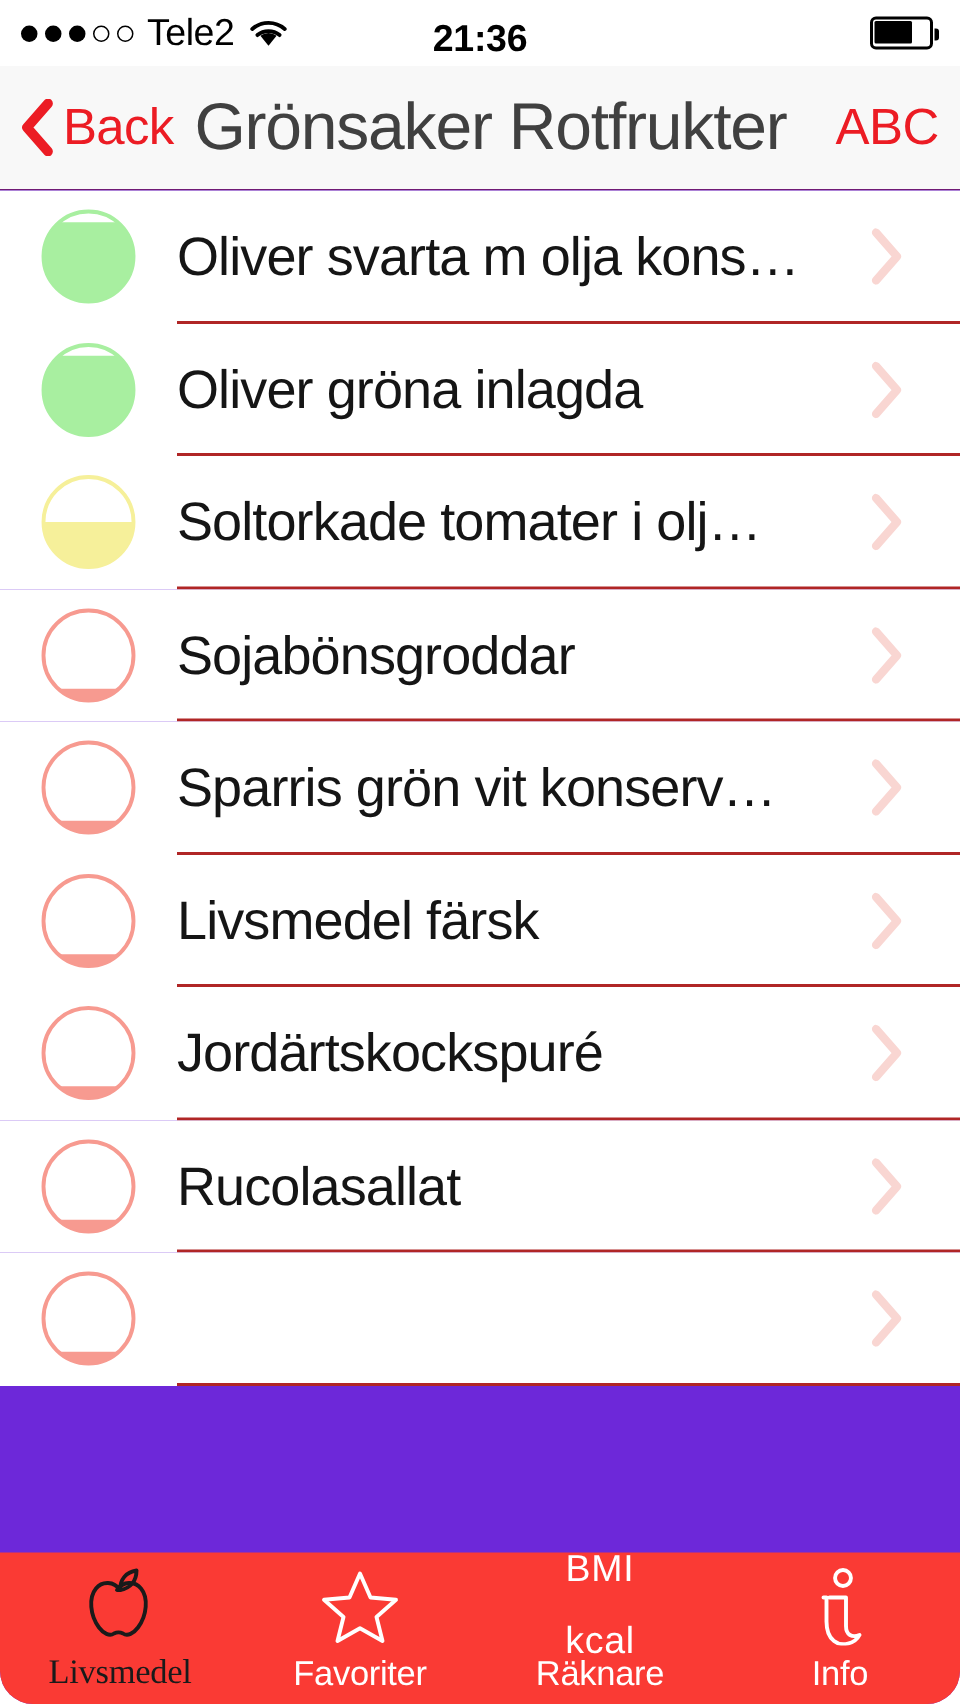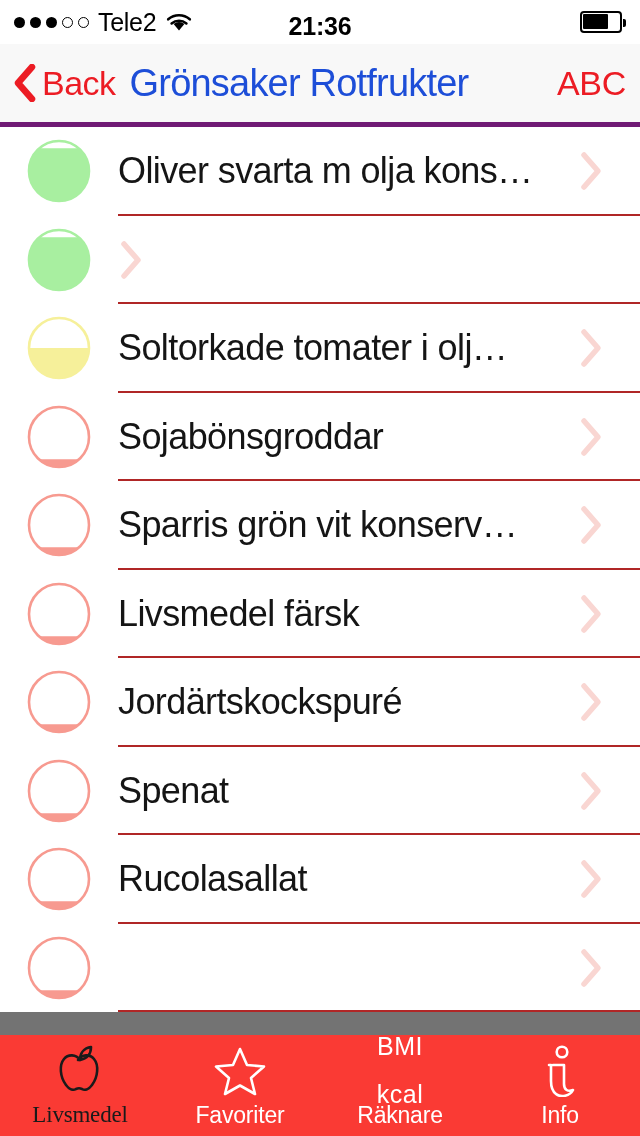--- a/index.html
+++ b/index.html
@@ -7,20 +7,21 @@
     width:640px; height:1136px;
     background:#ffffff;
     font-family:"Liberation Sans", sans-serif;
     overflow:hidden;
   }
   #phone {
     position:relative;
     width:640px; height:1136px;
     background:#ffffff;
     overflow:hidden;
+    border-radius:22px;
   }
 
   
   .statusbar {
     position:relative;
     height:44px;
     background:#ffffff;
     display:flex; align-items:center;
     padding:0 14px;
   }
@@ -50,52 +51,52 @@
   .batt-cap {
     position:absolute; right:0; top:7.5px; width:3px; height:8px;
     background:#000; border-radius:0 2px 2px 0;
   }
 
   
   .navbar {
     position:relative;
     height:83px;
     background:#f8f8f8;
-    border-bottom:5px solid #701a75;
+    border-bottom:1px solid #701a75;
     display:flex; align-items:center;
     padding:0 14px;
   }
   .back-btn {
     display:flex; align-items:center; gap:6px;
     cursor:pointer; flex-shrink:0;
   }
   .chev-back { width:22px; height:38px; display:block; }
   .back-label {
     font-size:34px; color:#ec1c24; font-weight:400;
     letter-spacing:-0.5px; line-height:1;
   }
   .nav-title {
     flex:1;
-    font-size:38px; color:#1d4ed8; font-weight:400;
+    font-size:44px; color:#404040; font-weight:400;
     letter-spacing:-0.8px;
     margin-left:14px;
     white-space:nowrap; overflow:hidden;
   }
   .abc-btn {
     font-size:34px; color:#ec1c24; font-weight:400;
     letter-spacing:-0.3px;
     cursor:pointer; flex-shrink:0;
     margin-left:10px;
   }
 
   
   .list {
     position:absolute;
     top:127px; left:0; right:0; bottom:0;
-    background:#737373;
+    background:#6d28d9;
     overflow:hidden;
   }
   .row {
     position:relative;
     height:88.5px;
     display:flex; align-items:center;
     background:#ffffff;
     cursor:pointer;
   }
   .gauge-wrap {
@@ -219,20 +220,21 @@
        </div>
        <div class="row-sep"></div>
       </div>
       <div class="row">
         <div class="gauge-wrap">
          <svg class="gauge" width="66" height="66" viewBox="0 0 66 66">
     <circle cx="33" cy="33" r="30" fill="none" stroke="#A8EFA0" stroke-width="2.6"></circle>
     <path d="M 13.502307828873693 10.200000000000003 A 30 30 0 1 0 52.4976921711263 10.200000000000003 Z" fill="#A8EFA0"></path>
   </svg>
        </div>
+       <div class="row-label">Oliver gröna inlagda</div>
        <div class="chev-wrap">
          <svg class="chev-row" viewBox="0 0 26 42">
            <path d="M6 5 L20 21 L6 37" stroke="#F9D6D2" stroke-width="5.5" fill="none" stroke-linecap="round" stroke-linejoin="round"></path>
          </svg>
        </div>
        <div class="row-sep"></div>
       </div>
       <div class="row">
         <div class="gauge-wrap">
          <svg class="gauge" width="66" height="66" viewBox="0 0 66 66">
@@ -294,35 +296,20 @@
        <div class="row-sep"></div>
       </div>
       <div class="row">
         <div class="gauge-wrap">
          <svg class="gauge" width="66" height="66" viewBox="0 0 66 66">
     <circle cx="33" cy="33" r="30" fill="none" stroke="#F79A90" stroke-width="2.6"></circle>
     <path d="M 12.821793935039718 55.2 A 30 30 0 0 0 53.17820606496028 55.2 Z" fill="#F79A90"></path>
   </svg>
        </div>
        <div class="row-label">Jordärtskockspuré</div>
-       <div class="chev-wrap">
-         <svg class="chev-row" viewBox="0 0 26 42">
-           <path d="M6 5 L20 21 L6 37" stroke="#F9D6D2" stroke-width="5.5" fill="none" stroke-linecap="round" stroke-linejoin="round"></path>
-         </svg>
-       </div>
-       <div class="row-sep"></div>
-      </div>
-      <div class="row">
-        <div class="gauge-wrap">
-         <svg class="gauge" width="66" height="66" viewBox="0 0 66 66">
-    <circle cx="33" cy="33" r="30" fill="none" stroke="#F79A90" stroke-width="2.6"></circle>
-    <path d="M 12.821793935039718 55.2 A 30 30 0 0 0 53.17820606496028 55.2 Z" fill="#F79A90"></path>
-  </svg>
-       </div>
-       <div class="row-label">Spenat</div>
        <div class="chev-wrap">
          <svg class="chev-row" viewBox="0 0 26 42">
            <path d="M6 5 L20 21 L6 37" stroke="#F9D6D2" stroke-width="5.5" fill="none" stroke-linecap="round" stroke-linejoin="round"></path>
          </svg>
        </div>
        <div class="row-sep"></div>
       </div>
       <div class="row">
         <div class="gauge-wrap">
          <svg class="gauge" width="66" height="66" viewBox="0 0 66 66">

